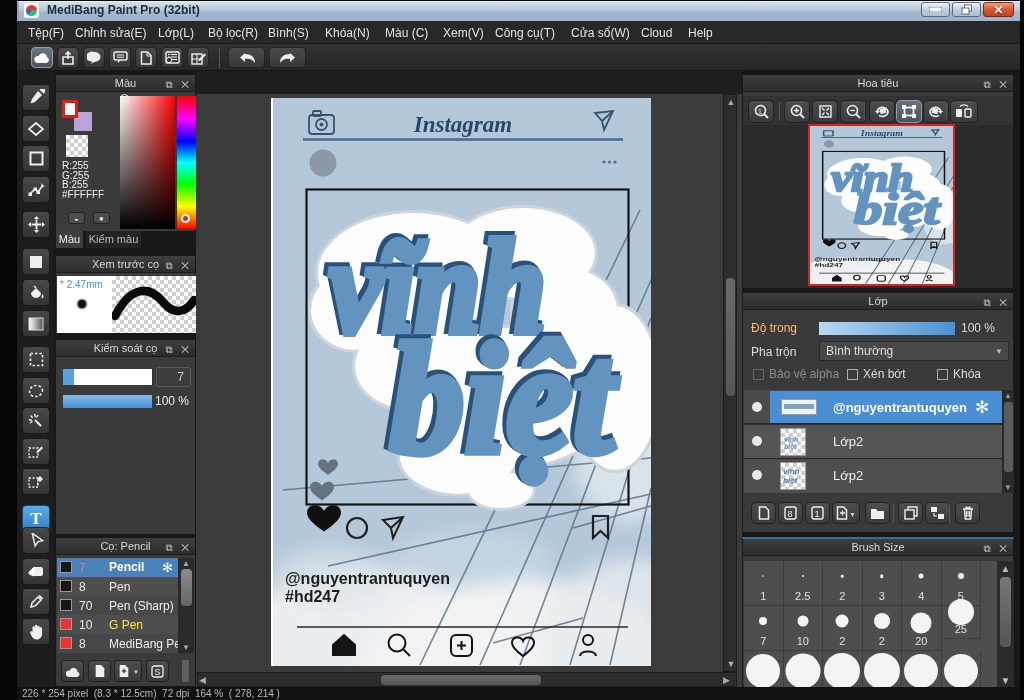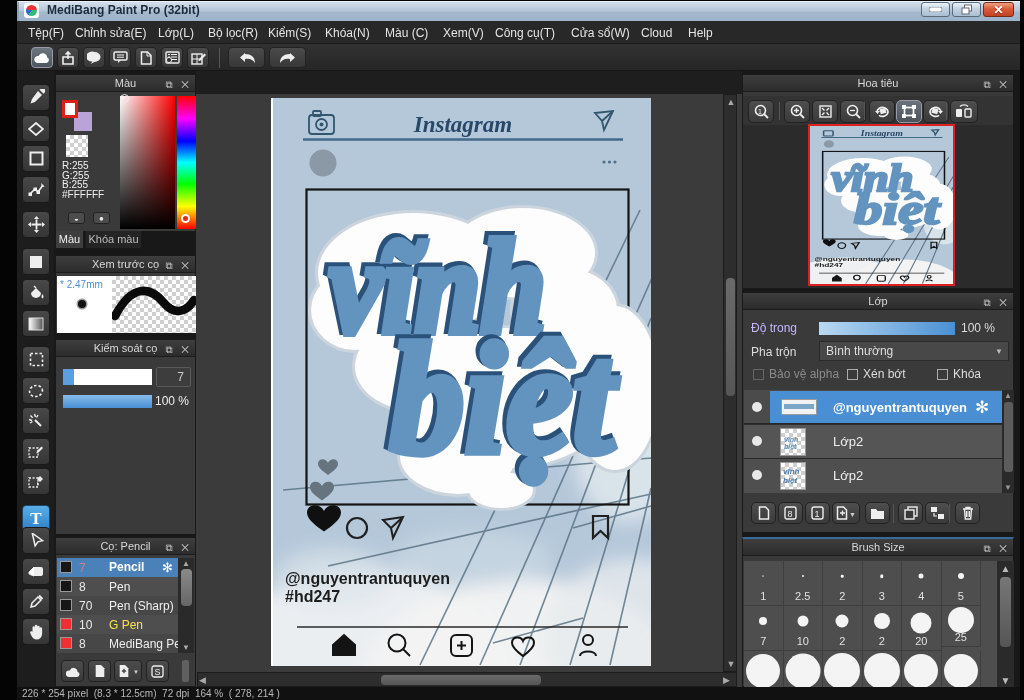--- a/index.html
+++ b/index.html
@@ -62,21 +62,21 @@
     </div>
   <div class="abs wbtn" id="wclose" style="left:983px;width:31px">
       <span style="color:#fff;font-size:12px;font-weight:bold;text-shadow:0 1px 1px #802010">✕</span>
     </div>
 
   <div class="abs" id="menubar"></div>
   <span class="mi" style="left:28px">Tệp(F)</span>
   <span class="mi" style="left:75px">Chỉnh sửa(E)</span>
   <span class="mi" style="left:158px">Lớp(L)</span>
   <span class="mi" style="left:208px">Bộ lọc(R)</span>
-  <span class="mi" style="left:268px">Kiểm(S)</span>
+  <span class="mi" style="left:268px">Bình(S)</span>
   <span class="mi" style="left:325px">Khóa(N)</span>
   <span class="mi" style="left:385px">Màu (C)</span>
   <span class="mi" style="left:443px">Xem(V)</span>
   <span class="mi" style="left:495px">Công cụ(T)</span>
   <span class="mi" style="left:571px">Cửa sổ(W)</span>
   <span class="mi" style="left:641px">Cloud</span>
   <span class="mi" style="left:688px">Help</span>
 
   <div class="abs" id="toolbar"></div>
   <div class="abs tbtn sel" style="left:31px">
@@ -256,21 +256,21 @@
     <div class="abs" style="left:37px;top:137px;width:17px;height:12px;background:#4c4c4c;border:1px solid #222;border-radius:3px;text-align:center;font-size:8px;line-height:11px;color:#eee">●</div>
 
     <div class="abs" style="left:64px;top:21px;width:55px;height:133px;background:linear-gradient(to bottom,rgba(0,0,0,0) 0%,#000 100%),linear-gradient(to right,#fff,#f00)"></div>
     <div class="abs" style="left:64px;top:19px;width:9px;height:9px;border-radius:50%;border:1.5px solid #eee"></div>
 
     <div class="abs" style="left:121px;top:21px;width:20px;height:133px;background:linear-gradient(#f00,#f0f 17%,#00f 34%,#0ff 50%,#0f0 66%,#ff0 83%,#f00)"></div>
     <div class="abs" style="left:125px;top:139px;width:9px;height:9px;border-radius:50%;background:#e82810;border:2.5px solid #fff"></div>
   </div>
 
   <div class="abs" style="left:55px;top:231px;width:29px;height:18px;background:#3e3e3e;border:1px solid #191919;border-top:none;color:#eee;font-size:11px;text-align:center;line-height:17px">Màu</div>
-  <div class="abs" style="left:85px;top:231px;width:57px;height:18px;background:#242424;border:1px solid #191919;border-top:none;color:#bbb;font-size:11px;text-align:center;line-height:17px">Khóa màu</div>
+  <div class="abs" style="left:85px;top:231px;width:57px;height:18px;background:#242424;border:1px solid #191919;border-top:none;color:#bbb;font-size:11px;text-align:center;line-height:17px">Kiểm màu</div>
 
   <div class="panel" style="left:55px;top:255px;width:141px;height:79px">
     <div class="phead">Xem trước cọ<span class="pops">⧉ ✕</span></div>
     <div class="abs" style="left:1px;top:20px;width:55px;height:57px;background:#fff"></div>
     <div class="abs chks" style="left:56px;top:20px;width:84px;height:57px"></div>
     <div class="abs" style="left:4px;top:23px;font-size:10px;color:#4a90d4">* 2.47mm</div>
     <div class="abs" style="left:22px;top:44px;width:8px;height:8px;border-radius:50%;background:#111;box-shadow:0 0 0 1.5px #999"></div>
     <svg class="abs" style="left:56px;top:20px" width="84" height="57" viewBox="0 0 84 57">
         <path d="M3 40 C 20 8 38 10 52 27 C 62 39 74 37 82 24" fill="none" stroke="#0a0a0a" stroke-width="8.5" stroke-linecap="round"></path>
       </svg>
@@ -565,21 +565,21 @@
         </g>
         <text x="12" y="486" font-size="22" font-weight="bold" fill="#1d1d1d" font-family="Liberation Sans">@nguyentrantuquyen</text>
         <text x="12" y="508" font-size="22" font-weight="bold" fill="#1d1d1d" font-family="Liberation Sans">#hd247</text>
         <line x1="24" y1="529" x2="355" y2="529" stroke="#2a2a2a" stroke-width="3"></line>
       </svg>
     </div>
   </div>
 
   <div class="panel" style="left:742px;top:292px;width:272px;height:241px">
     <div class="phead">Lớp<span class="pops">⧉ ✕</span></div>
-    <div class="abs" style="left:8px;top:28px;font-size:12px;color:#c4b5fd">Độ trong</div>
+    <div class="abs" style="left:8px;top:28px;font-size:12px;color:#fdba74">Độ trong</div>
     <div class="abs" style="left:76px;top:29px;width:136px;height:13px;background:linear-gradient(to right,#b9d9f2,#4a90d4)"></div>
     <div class="abs" style="left:218px;top:28px;font-size:12px;color:#ddd">100 %</div>
     <div class="abs" style="left:8px;top:52px;font-size:12px;color:#ddd">Pha trộn</div>
     <div class="abs" style="left:76px;top:48px;width:190px;height:20px;background:#484848;border:1px solid #2a2a2a;color:#ddd;font-size:12px;line-height:19px;padding-left:6px">Bình thường<span style="position:absolute;right:5px;top:0;color:#bbb;font-size:8px">▼</span></div>
     <div class="abs" style="left:10px;top:76px;width:11px;height:11px;border:1px solid #666;background:#3a3a3a"></div>
     <div class="abs" style="left:26px;top:74px;font-size:12px;color:#8a8a8a">Bảo vệ alpha</div>
     <div class="abs" style="left:104px;top:76px;width:11px;height:11px;border:1px solid #aaa;background:#3a3a3a"></div>
     <div class="abs" style="left:120px;top:74px;font-size:12px;color:#ddd">Xén bớt</div>
     <div class="abs" style="left:194px;top:76px;width:11px;height:11px;border:1px solid #aaa;background:#3a3a3a"></div>
     <div class="abs" style="left:210px;top:74px;font-size:12px;color:#ddd">Khóa</div>
@@ -701,21 +701,21 @@
           <span class="blab">2</span>
         </div>
       <div class="bcell" style="left:118.5px;top:45px">
           <i class="bdot" style="width:16px;height:16px"></i>
           <span class="blab">2</span>
         </div>
       <div class="bcell" style="left:158px;top:45px">
           <i class="bdot" style="width:21px;height:21px;top:17px"></i>
           <span class="blab">20</span>
         </div>
-      <div class="bcell" style="left:197.5px;top:41px">
+      <div class="bcell" style="left:197.5px;top:33px">
           <i class="bdot" style="width:26px;height:26px;top:18px"></i>
           <span class="blab">25</span>
         </div>
       <div class="bcell" style="left:0;top:90px">
           <i class="bdot" style="width:34px;height:34px;top:20px"></i>
         </div>
       <div class="bcell" style="left:39.5px;top:90px">
           <i class="bdot" style="width:35px;height:35px;top:20px"></i>
         </div>
       <div class="bcell" style="left:79px;top:90px">

